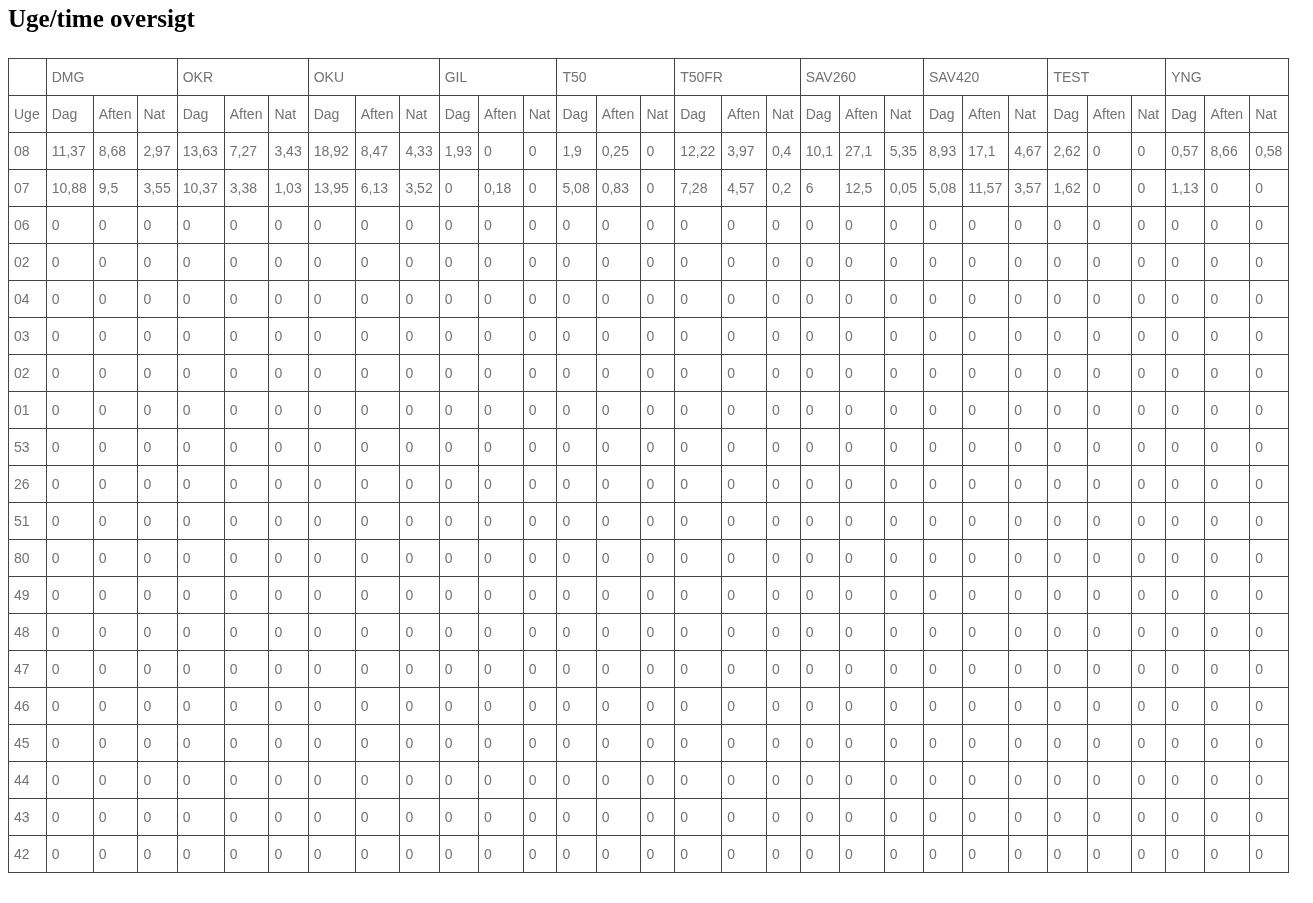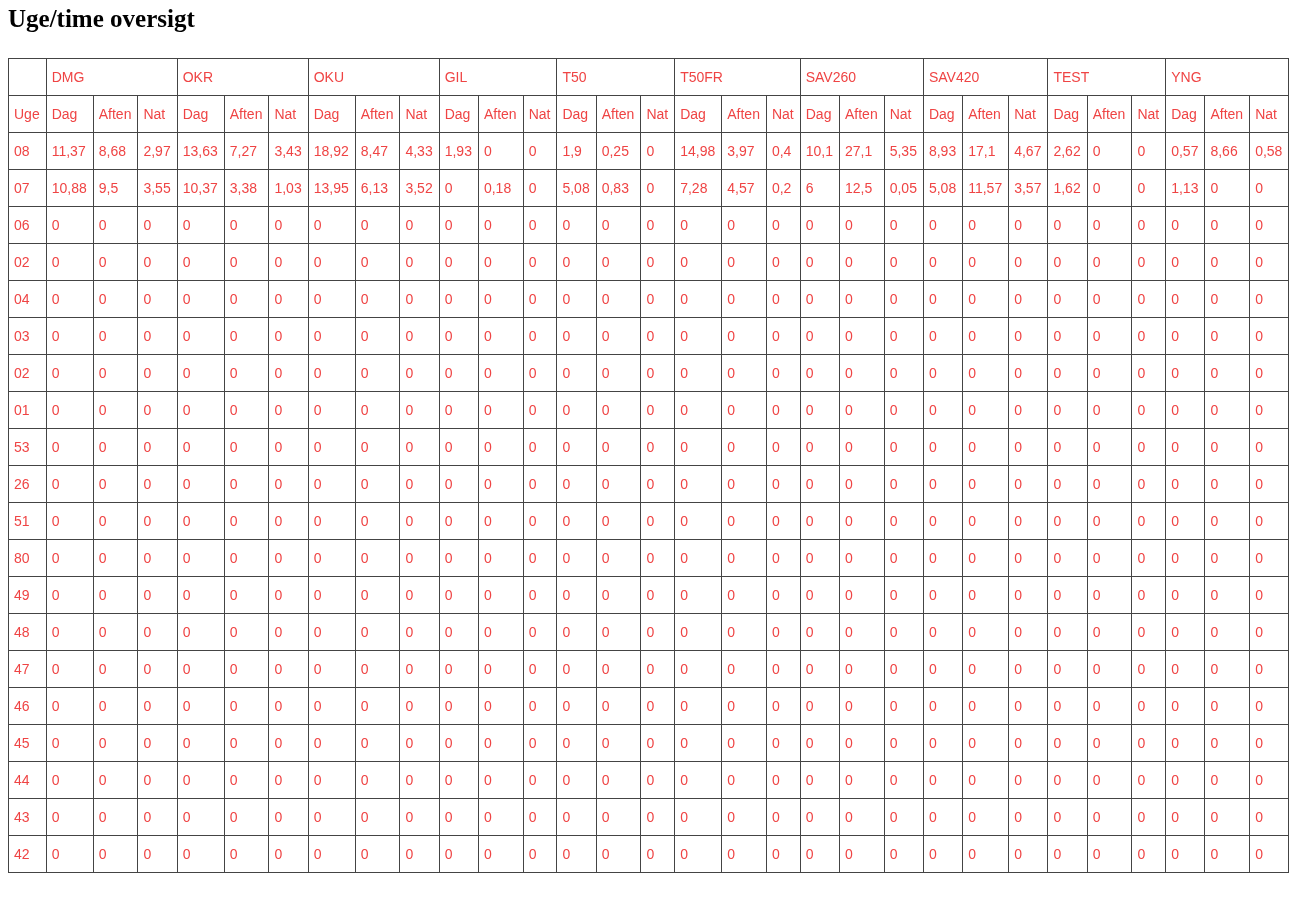--- a/index.html
+++ b/index.html
@@ -18,21 +18,21 @@
     line-height: 22px;
     color: #000000;
     margin: 0 0 17px 0;
   }
   table.week-hour-table {
     border-collapse: collapse;
     border-spacing: 0;
     font-family: "Liberation Sans", sans-serif;
     font-size: 14px;
     line-height: 16px;
-    color: #ef4444;
+    color: #737373;
     margin-top: 28px;
   }
   table.week-hour-table th,
   table.week-hour-table td {
     border: 1px solid #444444;
     padding: 10px 6px 10px 5px;
     text-align: left;
     vertical-align: middle;
     font-weight: normal;
     white-space: nowrap;
@@ -107,21 +107,21 @@
         <td>3,43</td>
         <td>18,92</td>
         <td>8,47</td>
         <td>4,33</td>
         <td>1,93</td>
         <td>0</td>
         <td>0</td>
         <td>1,9</td>
         <td>0,25</td>
         <td>0</td>
-        <td>14,98</td>
+        <td>12,22</td>
         <td>3,97</td>
         <td>0,4</td>
         <td>10,1</td>
         <td>27,1</td>
         <td>5,35</td>
         <td>8,93</td>
         <td>17,1</td>
         <td>4,67</td>
         <td>2,62</td>
         <td>0</td>

